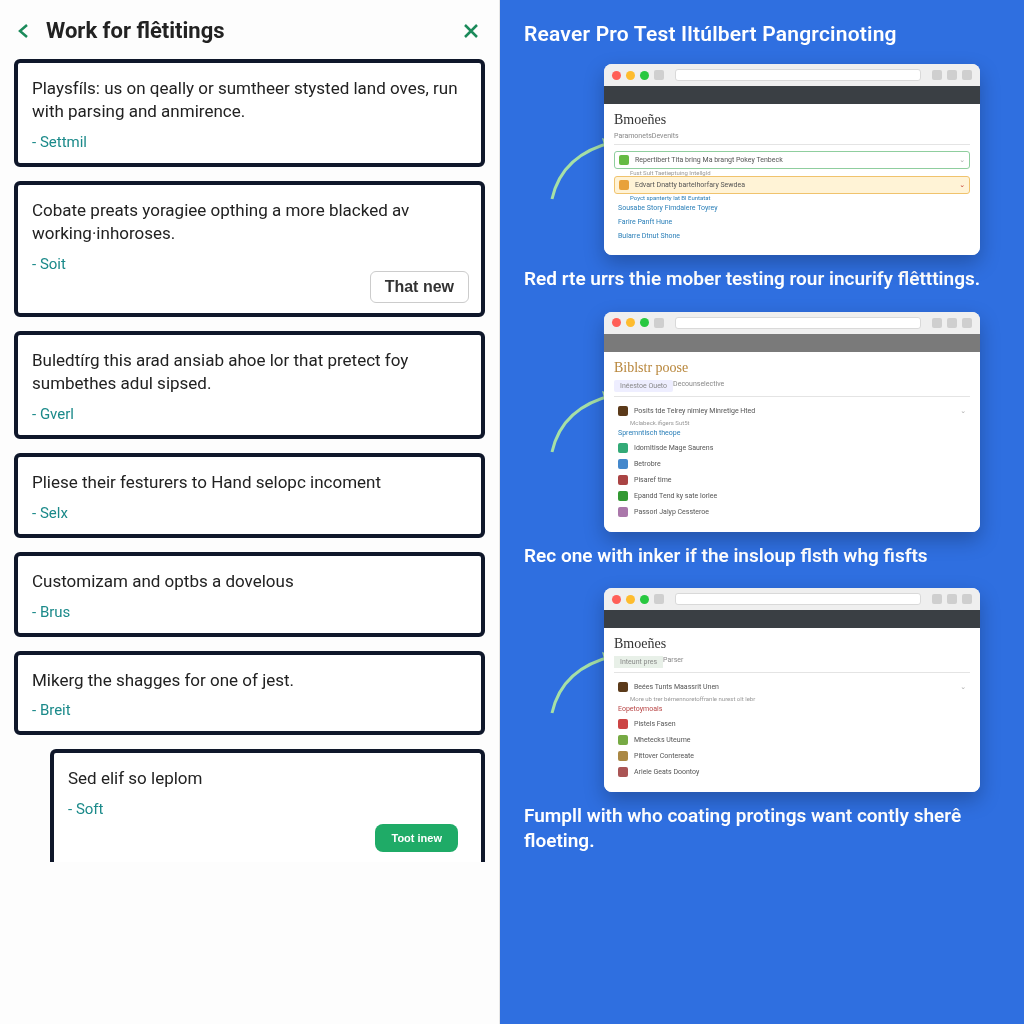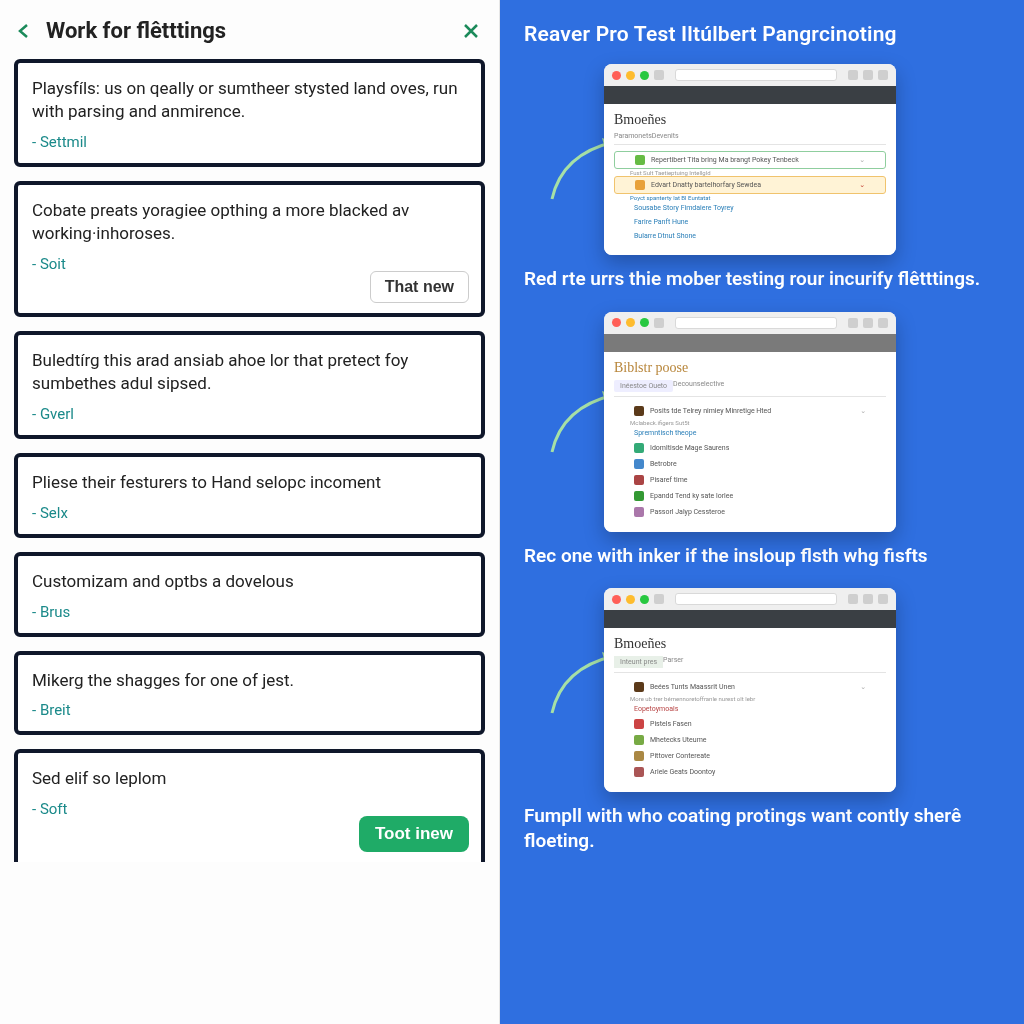--- a/index.html
+++ b/index.html
@@ -34,56 +34,56 @@
   .card .body { font-size: 17px; color:#222; line-height:1.35; }
   .card .tag  { font-size: 15px; color:#1b8a8a; margin-top:10px; }
   .card .tag::before { content:"- "; color:#1b8a8a; }
   .pill-outline {
     position:absolute; right:12px; bottom:10px;
     border:1px solid #ccc; border-radius:6px;
     padding:6px 14px; font-size:16px; font-weight:600; color:#333;
     background:#fff; cursor:pointer;
   }
   .pill-solid {
-    position:absolute; right:12px; bottom:10px;
+    position:absolute; right:23px; bottom:10px;
     border:none; border-radius:8px;
-    padding:8px 16px; font-size:17px; font-weight:600; color:#fff;
+    padding:8px 16px; font-size:11px; font-weight:600; color:#fff;
     background:#1fab67; cursor:pointer;
   }
-  .last-card { border-bottom:none; border-bottom-left-radius:0; border-bottom-right-radius:0; }
+  .last-card { border-bottom:none; border-bottom-left-radius:0; border-bottom-right-radius:0;margin-left:36px; }
 
   
   .right {
     flex:1; height:100%;
     background:#2f6fe0;
     color:#fff;
     padding: 22px 20px 20px 24px;
     position:relative;
     overflow:hidden;
   }
   .right .rtitle { font-size:21px; font-weight:600; letter-spacing:.2px; margin-bottom:18px; }
   .right .caption { font-size:19px; font-weight:600; line-height:1.3; margin:12px 0 20px 0; }
 
   
   .thumb {
-    width: 292px; margin-left:80px;
+    width: 376px; margin-left:80px;
     background:#f4f4f4; border-radius:8px;
     box-shadow: 0 8px 20px rgba(0,0,0,.25);
     overflow:hidden; position:relative;
   }
   .thumb .mac { height:22px; background:#efefef; display:flex; align-items:center; padding:0 8px; gap:5px;}
   .mac .dot{width:9px;height:9px;border-radius:50%;}
   .mac .r{background:#ff5f57;} .mac .y{background:#febc2e;} .mac .g{background:#28c840;}
   .mac .addr{flex:1; height:12px; background:#fff; border:1px solid #d9d9d9; border-radius:3px; margin:0 6px;}
   .mac .ic{width:10px;height:10px;background:#cfcfcf;border-radius:2px;}
   .thumb .topbar{height:18px;background:#3a3f44;}
   .thumb .content{background:#fff; padding:8px 10px 12px 10px;}
   .thumb .brand{font-size:14px; font-family:Georgia,serif; color:#333; margin-bottom:4px;}
   .thumb .tabs{display:flex; font-size:7px; color:#888; border-bottom:1px solid #e4e4e4; padding-bottom:4px; margin-bottom:6px;}
-  .thumb .row{display:flex; align-items:center; gap:6px; padding:3px 20px; font-size:7px; color:#555;}
+  .thumb .row{display:flex; align-items:center; gap:6px; padding:3px 4px; font-size:7px; color:#555;}
   .thumb .row .sq{width:10px;height:10px;background:#888;border-radius:2px;flex-shrink:0;}
   .thumb .row.hl{background:#fff3d6; border:1px solid #f0c36d; border-radius:3px; }
   .thumb .row.hlg{border:1px solid #8fce9e; border-radius:3px;}
   .thumb .row .chev{margin-left:auto; color:#aaa;}
   .thumb .sub{font-size:6px; color:#999; margin-left:16px;}
 
   
   .arrow {
     position:absolute; left:18px;
     width:90px; height:70px;
@@ -102,21 +102,21 @@
 
 <div class="app">
 
   <div class="left">
     <div class="hdr">
       <div class="back">
         <svg width="16" height="16" viewBox="0 0 16 16">
             <path class="chev-left" d="M11 2 L4 8 L11 14"></path>
           </svg>
       </div>
-      <div class="title">Work for flêtttings</div>
+      <div class="title">Work for flêtitings</div>
       <div class="spacer"></div>
       <div class="close">
         <svg width="18" height="18" viewBox="0 0 18 18">
             <path class="x-stroke" d="M3 3 L15 15 M15 3 L3 15"></path>
           </svg>
       </div>
     </div>
 
     <div class="cards">
       <div class="card">

